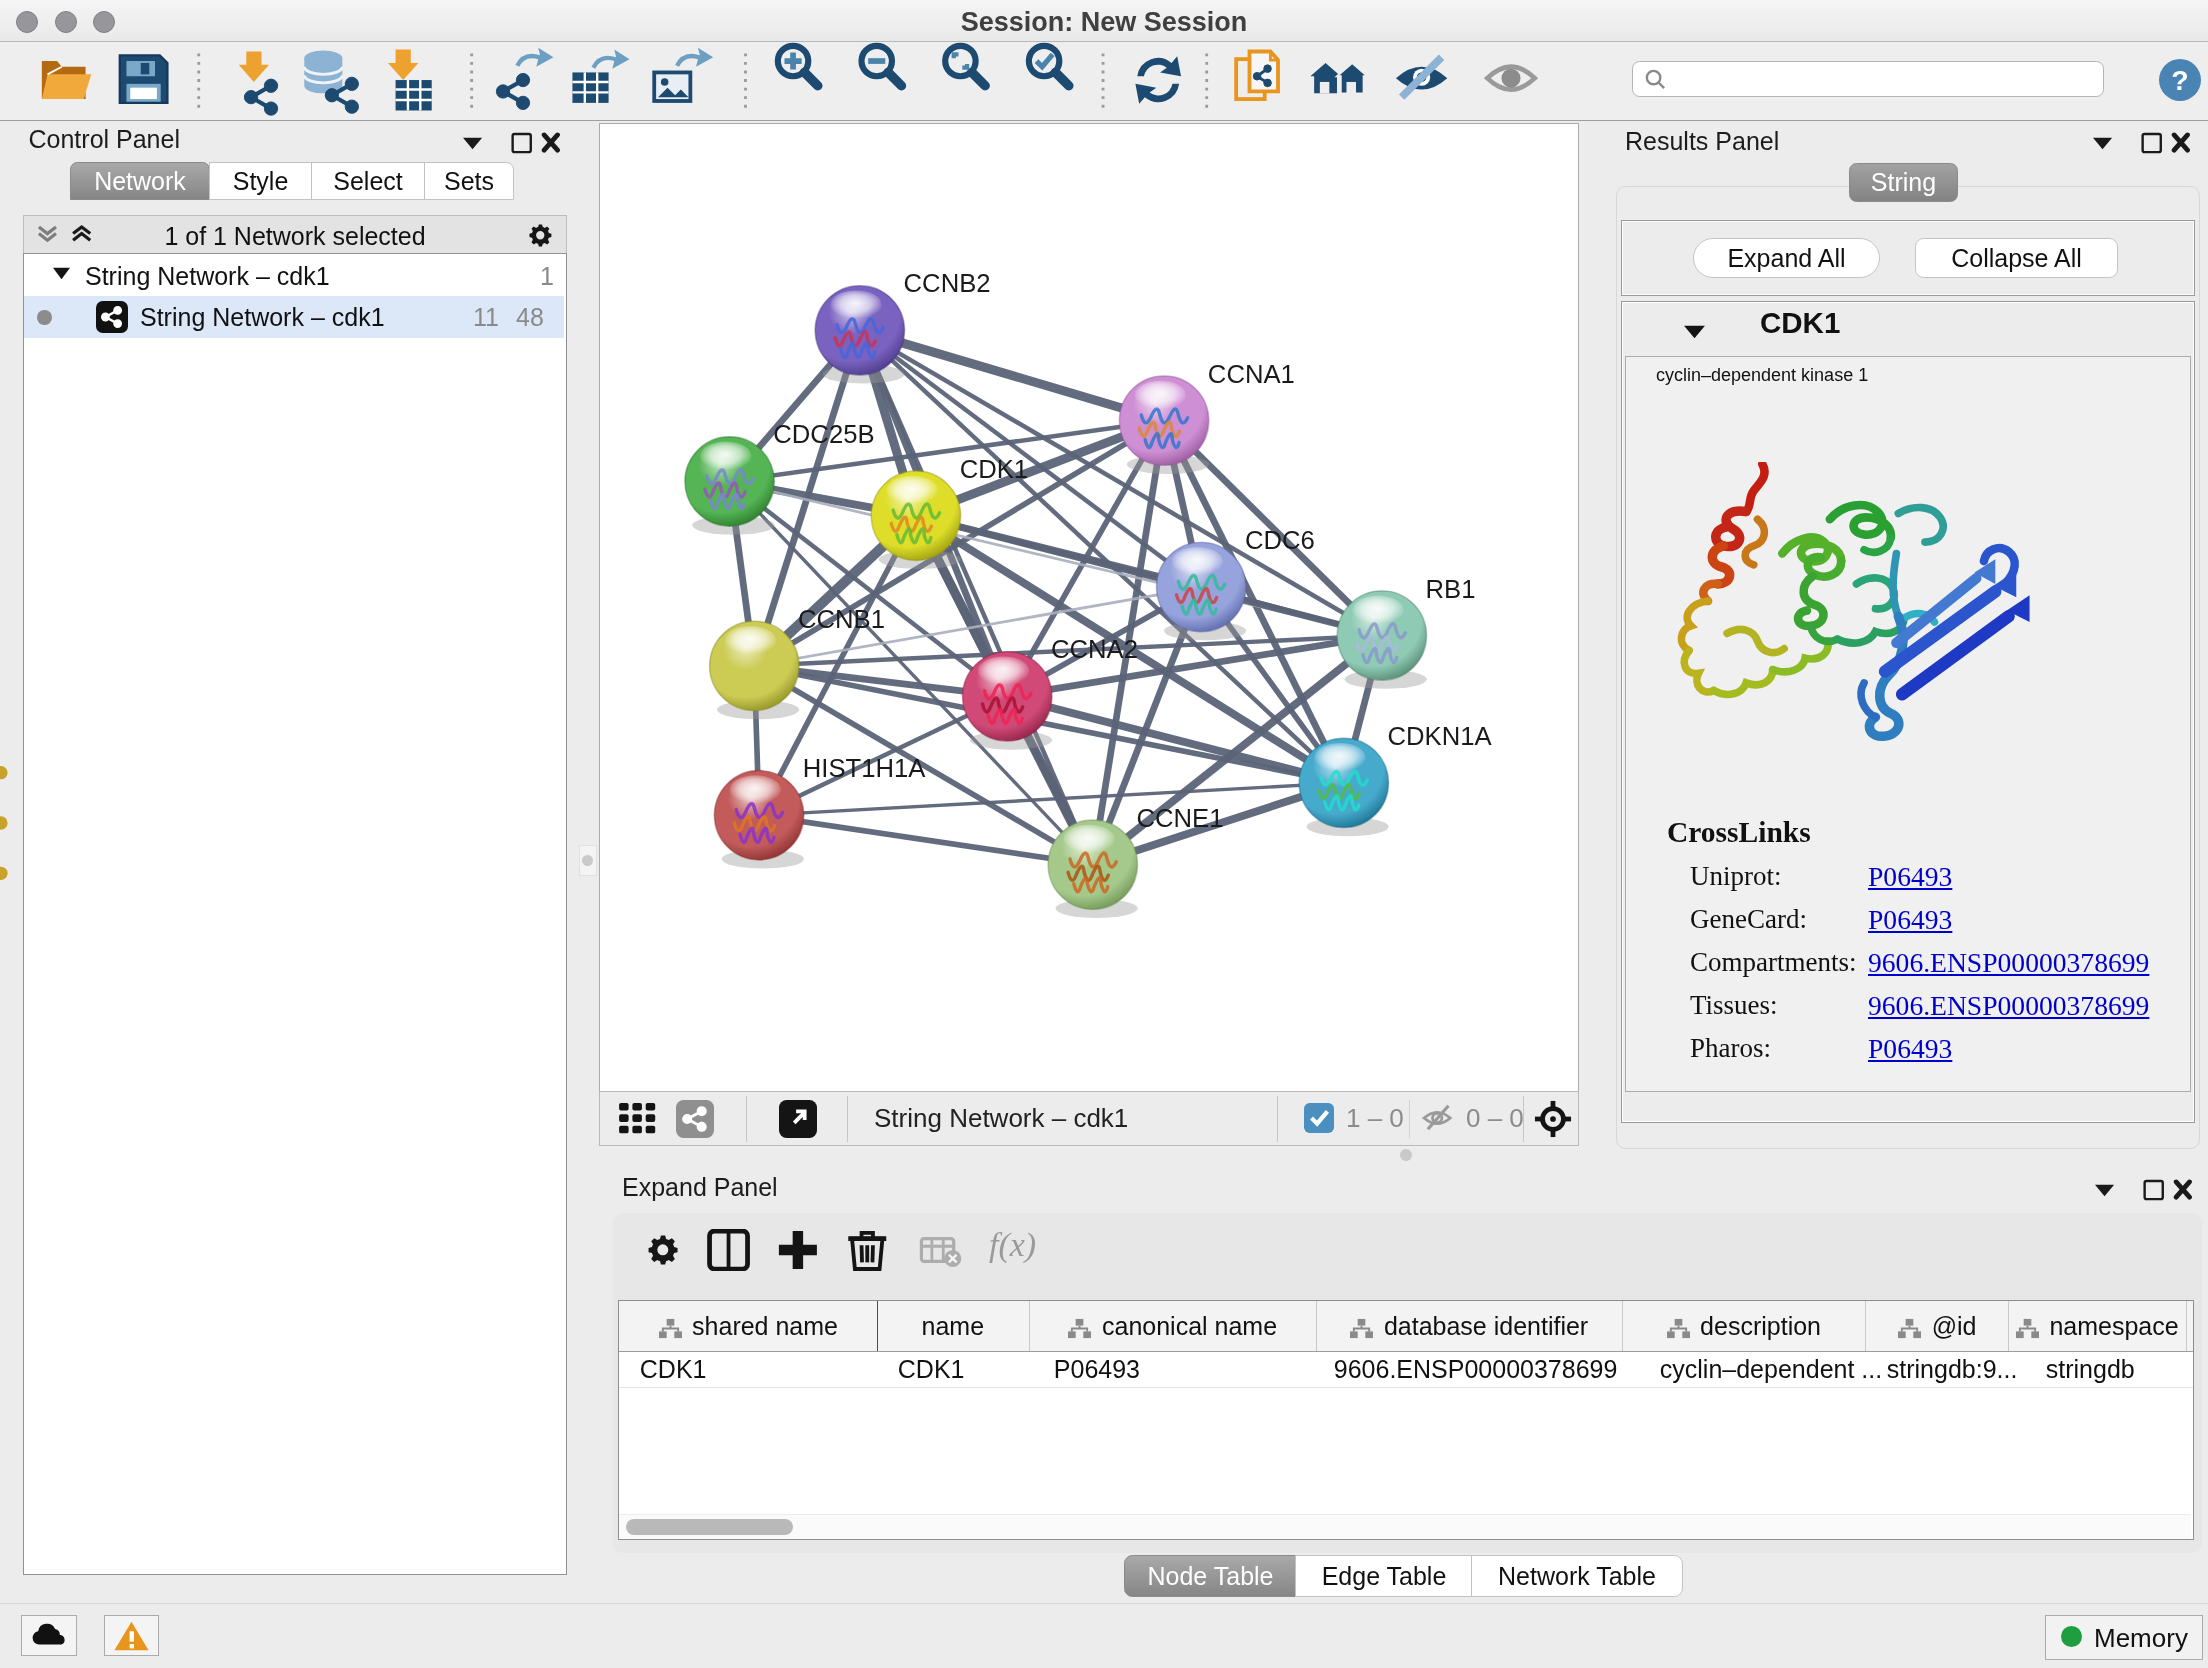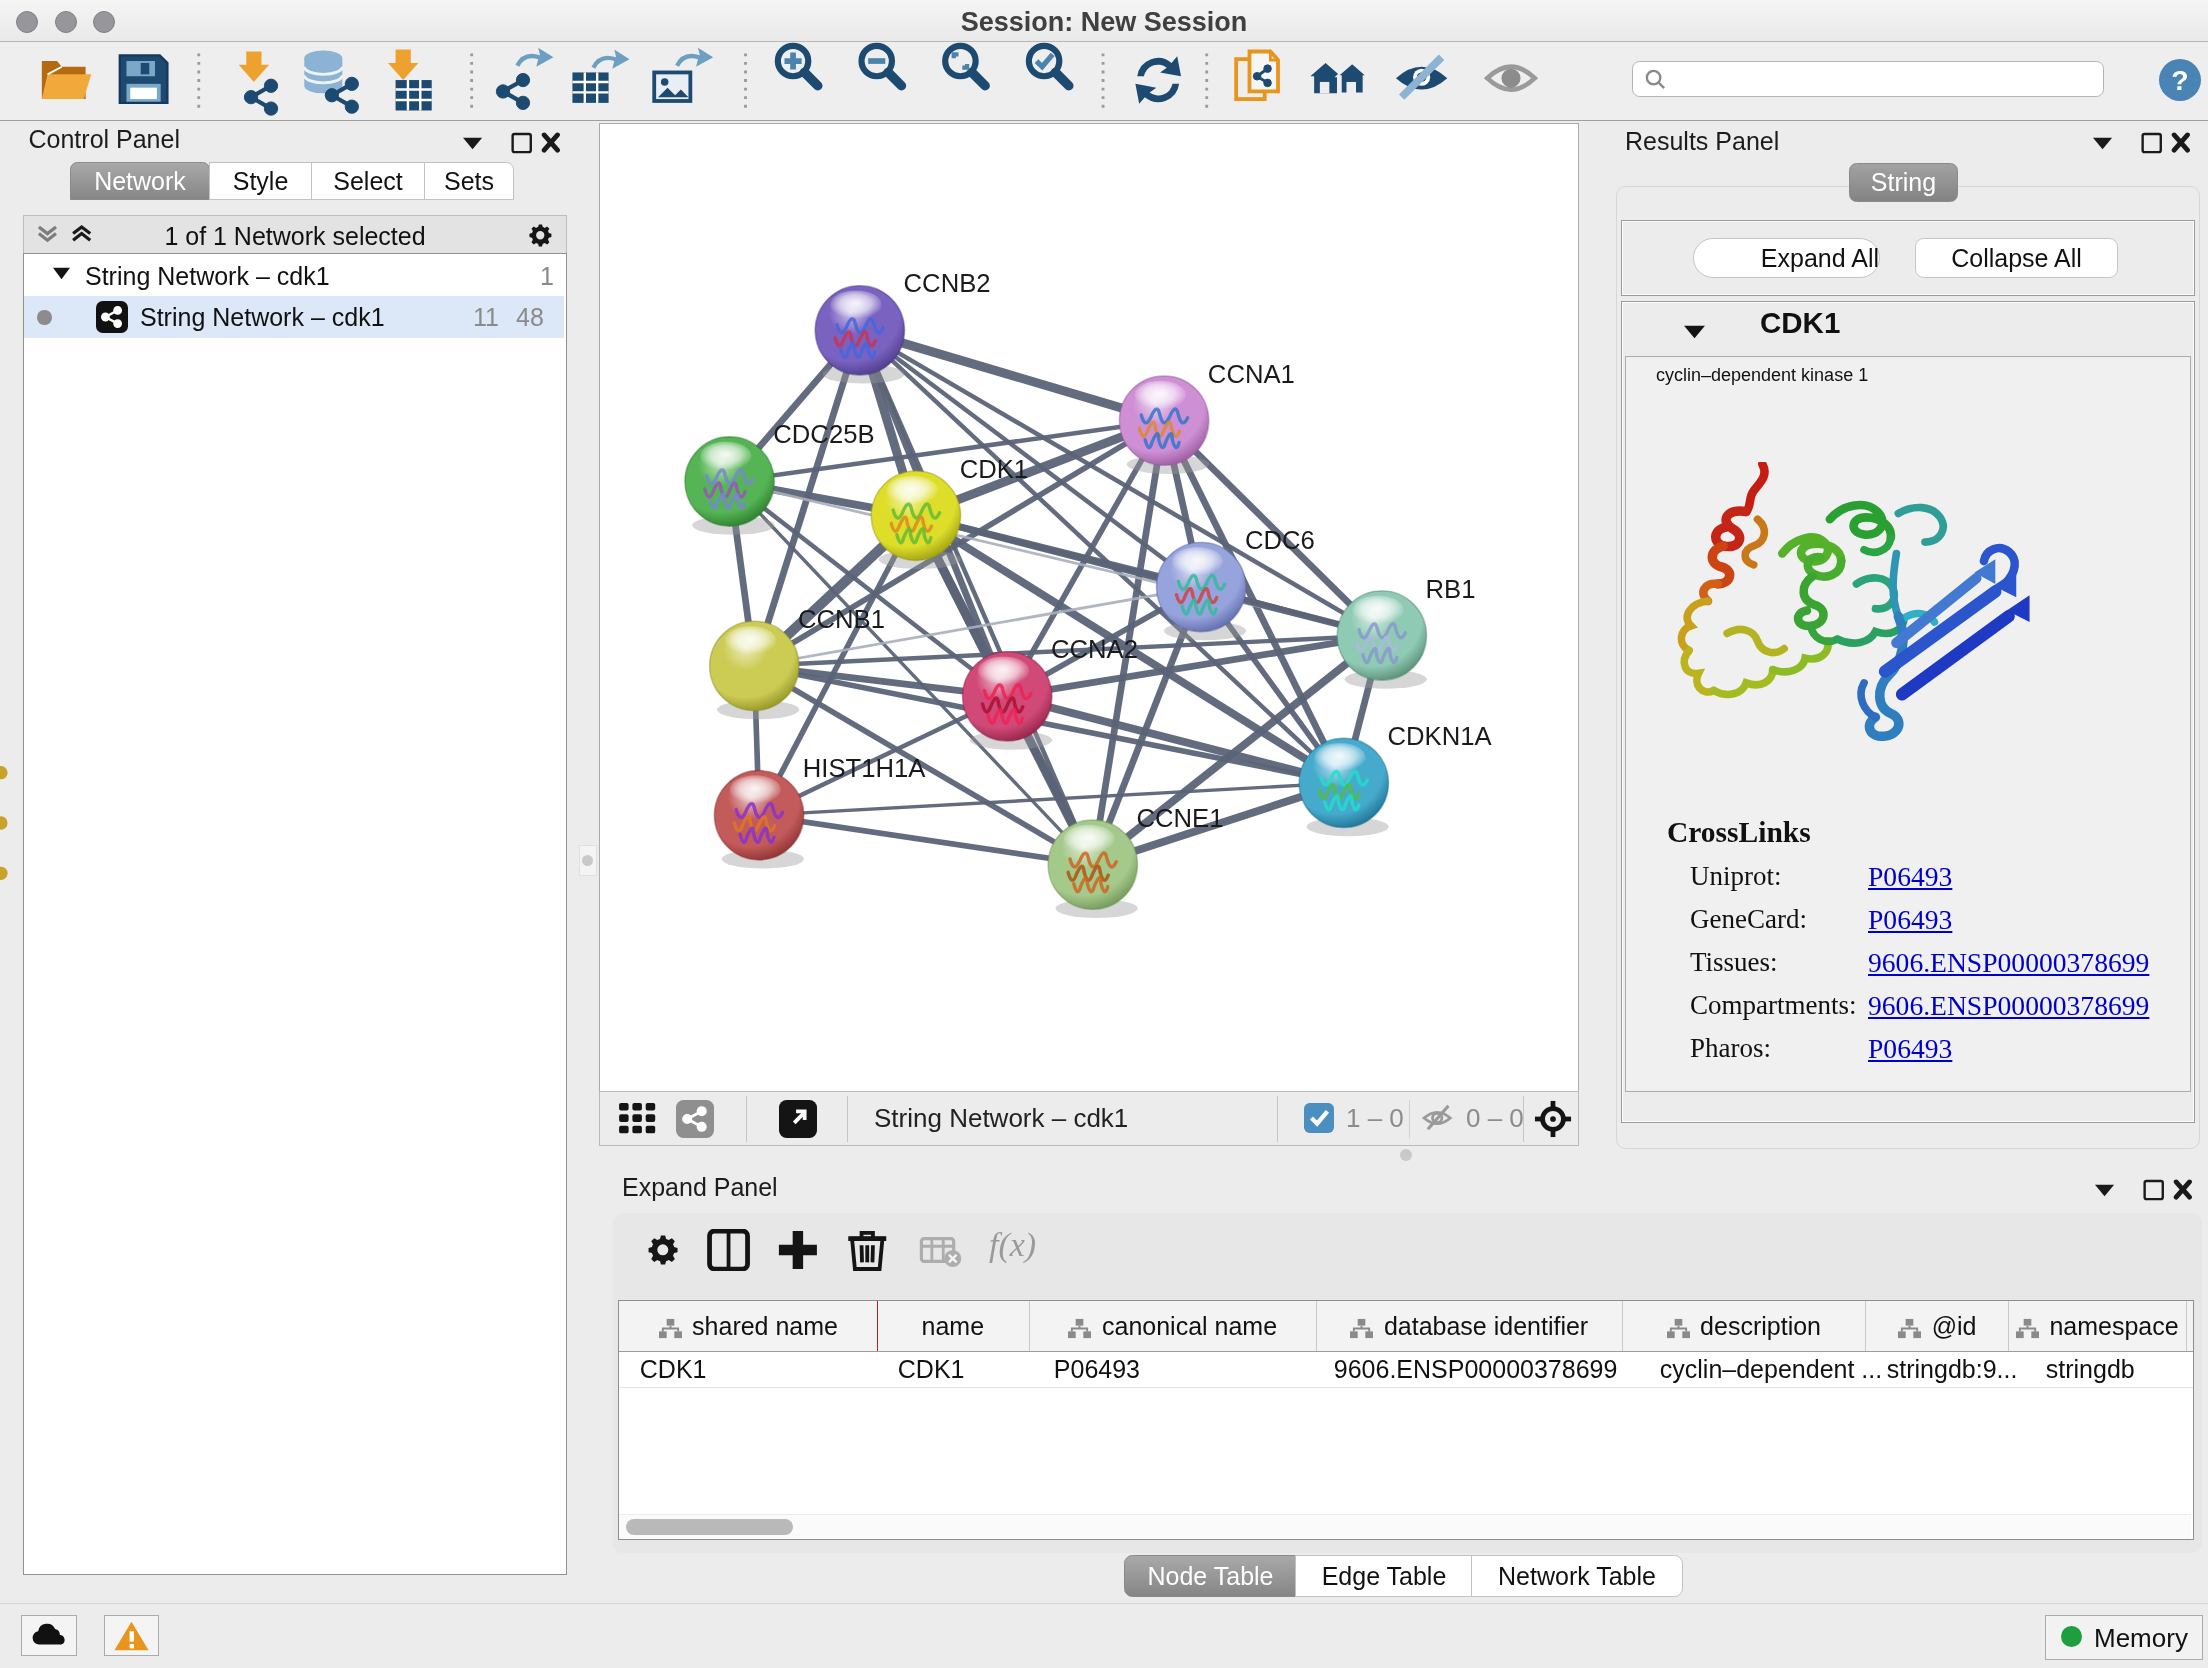--- a/index.html
+++ b/index.html
@@ -623,21 +623,21 @@
   <div class="ptitle abs" style="left:46px;top:5.7px;">Results Panel</div>
   <svg class="abs" style="left:514px;top:11.4px;" width="105" height="23" viewBox="0 0 110 24">
     <path d="M0,6 L20,6 L10,18 Z" fill="#1a1a1a"></path>
     <rect x="52" y="2" width="19" height="19" fill="none" stroke="#1a1a1a" stroke-width="2.5" rx="2"></rect>
     <path d="M85,3 L99,19 M99,3 L85,19" stroke="#1a1a1a" stroke-width="5" stroke-linecap="round"></path>
   </svg>
   <div class="abs" style="left:270px;top:42px;width:107px;height:37px;z-index:3;background:linear-gradient(#a2a2a2,#838383);border:1px solid #8a8a8a;border-radius:7.6px;color:#fff;font-size:25px;text-align:center;line-height:37px;">String</div>
   <div class="abs" style="left:37px;top:65px;width:582px;height:961px;background:#ececec;border:1px solid #d7d7d7;border-radius:9.5px;"></div>
 
   <div class="abs" style="left:42px;top:99px;width:572px;height:74px;background:#ececec;border:1px solid #9a9a9a;box-shadow:inset 0 0 0 1px #fdfdfd;"></div>
-  <div class="abs" style="left:114px;top:117px;width:185px;height:38px;background:#ffffff;border:1px solid #c4c4c4;border-radius:20px;text-align:right;font-size:25px;line-height:38px;color:#111;">Expand All</div>
+  <div class="abs" style="left:114px;top:117px;width:185px;height:38px;background:#ffffff;border:1px solid #c4c4c4;border-radius:20px;text-align:center;font-size:25px;line-height:38px;color:#111;">Expand All</div>
   <div class="abs" style="left:336px;top:117px;width:201px;height:38px;background:#ffffff;border:1px solid #c4c4c4;border-radius:8.6px;text-align:center;font-size:25px;line-height:38px;color:#111;">Collapse All</div>
 
   <div class="abs" style="left:42px;top:180px;width:572px;height:820px;background:#ececec;border:1px solid #9a9a9a;box-shadow:inset 0 0 0 1px #fdfdfd;"></div>
   <svg class="abs" style="left:103px;top:201px;" width="25" height="19" viewBox="0 0 26 20">
       <path d="M2,4 L24,4 L13,17 Z" fill="#141414"></path>
     </svg>
   <div class="abs" style="left:181px;top:185px;font-size:29.5px;font-weight:bold;color:#111;">CDK1</div>
   <div class="abs" style="left:46px;top:235px;width:564px;height:734px;background:#f0f0f0;border:1px solid #adadad;"></div>
   <div class="abs" style="left:77px;top:244px;font-size:18px;color:#111;">cyclin–dependent kinase 1</div>
 
@@ -679,22 +679,22 @@
       <path d="M340 130 L364 114 L364 142 Z" fill="#2b55cc"></path>
       <path d="M354 156 L378 140 L378 168 Z" fill="#1e3ac4"></path>
       <path d="M320 116 L342 102 L342 128 Z" fill="#4479d2"></path>
     </g>
   </svg>
 
   <div class="abs" style="left:88px;top:695px;font-family:'Liberation Serif',serif;font-size:29.5px;font-weight:bold;color:#111;">CrossLinks</div>
   <div class="abs" style="left:111px;top:734px;width:476px;font-family:'Liberation Serif',serif;font-size:27px;color:#111;line-height:43px;">
     <div>Uniprot:</div>
       <div>GeneCard:</div>
+      <div>Compartments:</div>
       <div>Tissues:</div>
-      <div>Compartments:</div>
       <div>Pharos:</div>
   </div>
   <div class="abs" style="left:289px;top:734px;width:323px;font-family:'Liberation Serif',serif;font-size:27.6px;line-height:43px;">
     <div class="link">P06493</div>
       <div class="link">P06493</div>
       <div class="link">9606.ENSP00000378699</div>
       <div class="link">9606.ENSP00000378699</div>
       <div class="link">P06493</div>
   </div>
 </div>

